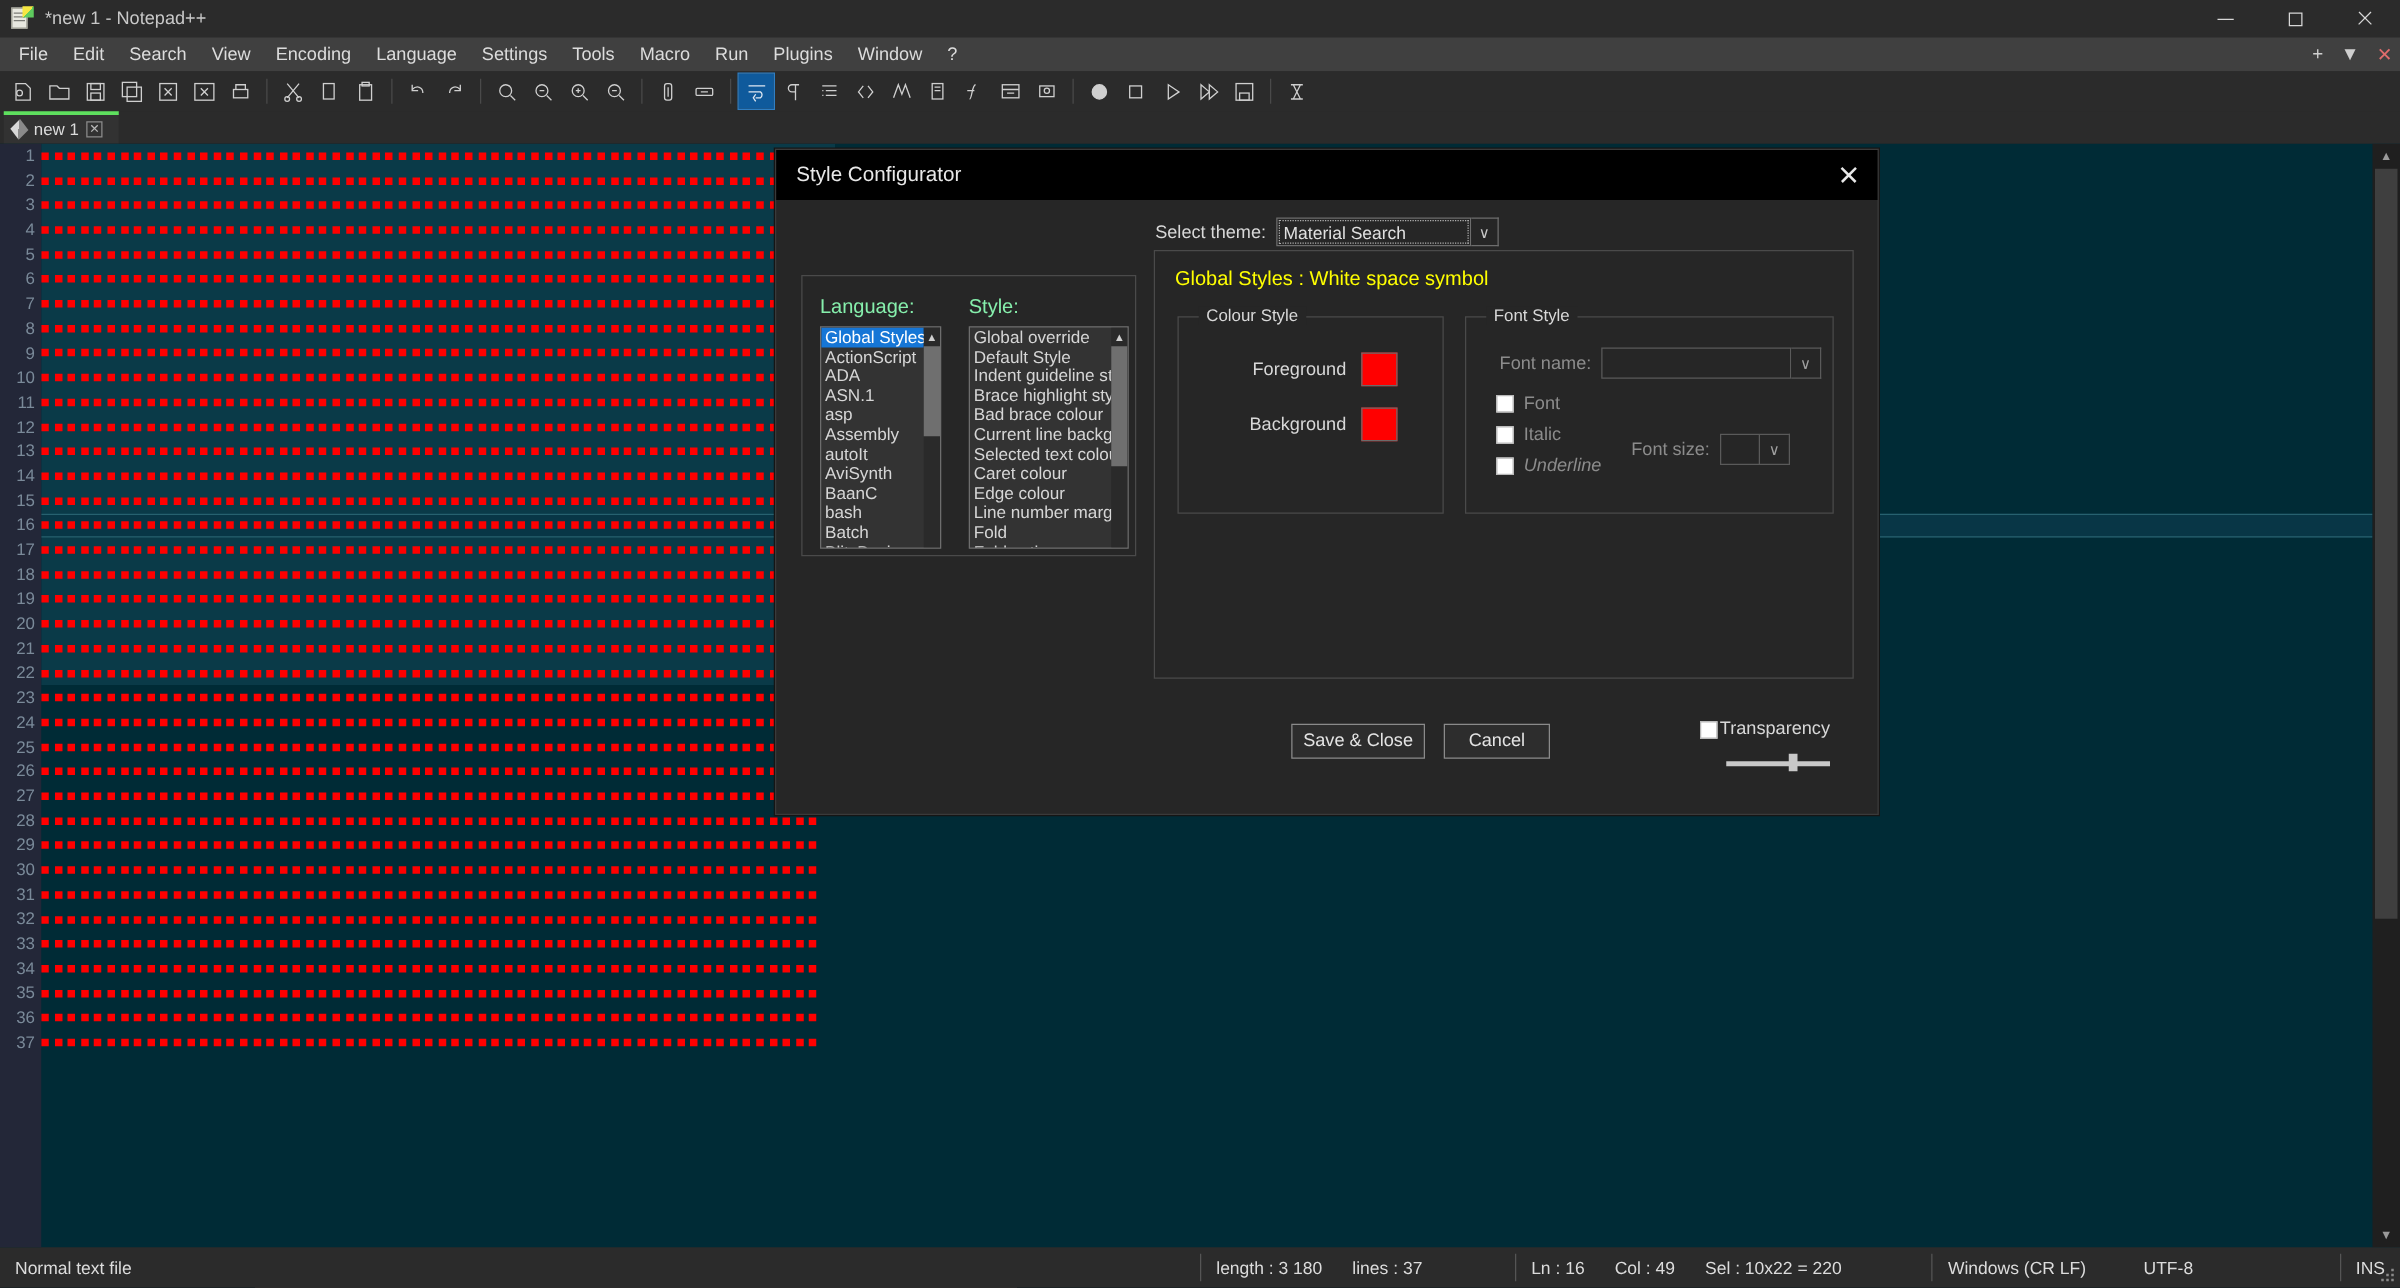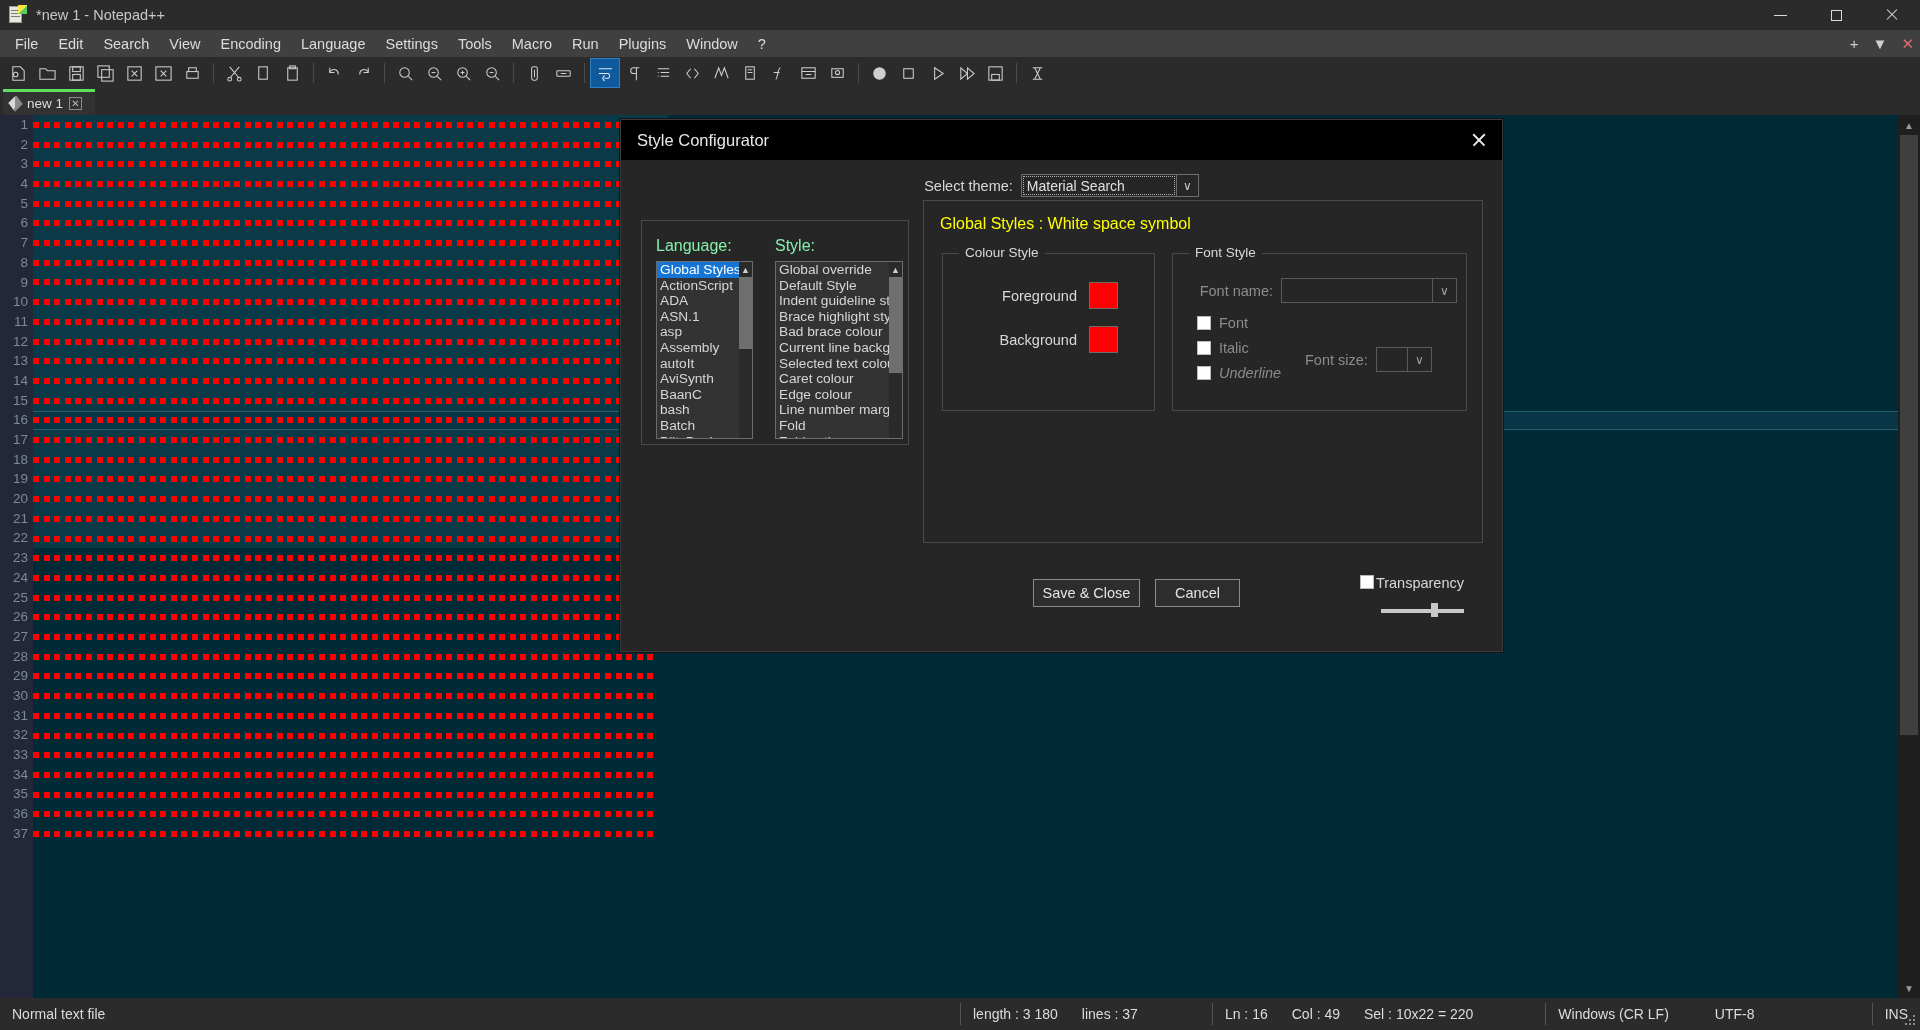--- a/index.html
+++ b/index.html
@@ -178,21 +178,21 @@
   .chk { width:14px; height:14px; background:#ffffff; border:1px solid #b8b8b8; display:inline-block; }
   .chk-row { display:flex; align-items:center; gap:8px; }
   .chk-label { color:#8c8c8c; font-size:14.5px; }
 
   .dlg-btn {
     height:28px; background:#2d2d2d; border:1px solid #8a8a8a; color:#e4e4e4;
     font-size:14.5px; display:flex; align-items:center; justify-content:center;
     font-family:"Liberation Sans", sans-serif;
   }
 
-  .transp-row { position:absolute; right:38px; bottom:60px; display:flex; align-items:flex-start; gap:2px; }
+  .transp-row { position:absolute; right:38px; bottom:60px; display:flex; align-items:flex-end; gap:2px; }
   .transp-label { color:#d8d8d8; font-size:14.5px; }
   .slider { position:absolute; right:38px; bottom:34px; width:83px; height:14px; }
   .slider .track { position:absolute; left:0; top:6px; width:83px; height:4px; background:#c8c8c8; }
   .slider .knob { position:absolute; left:50px; top:0; width:7px; height:14px; background:#c8c8c8; }
 </style>
 </head>
 <body>
 
 <div id="app">
 

